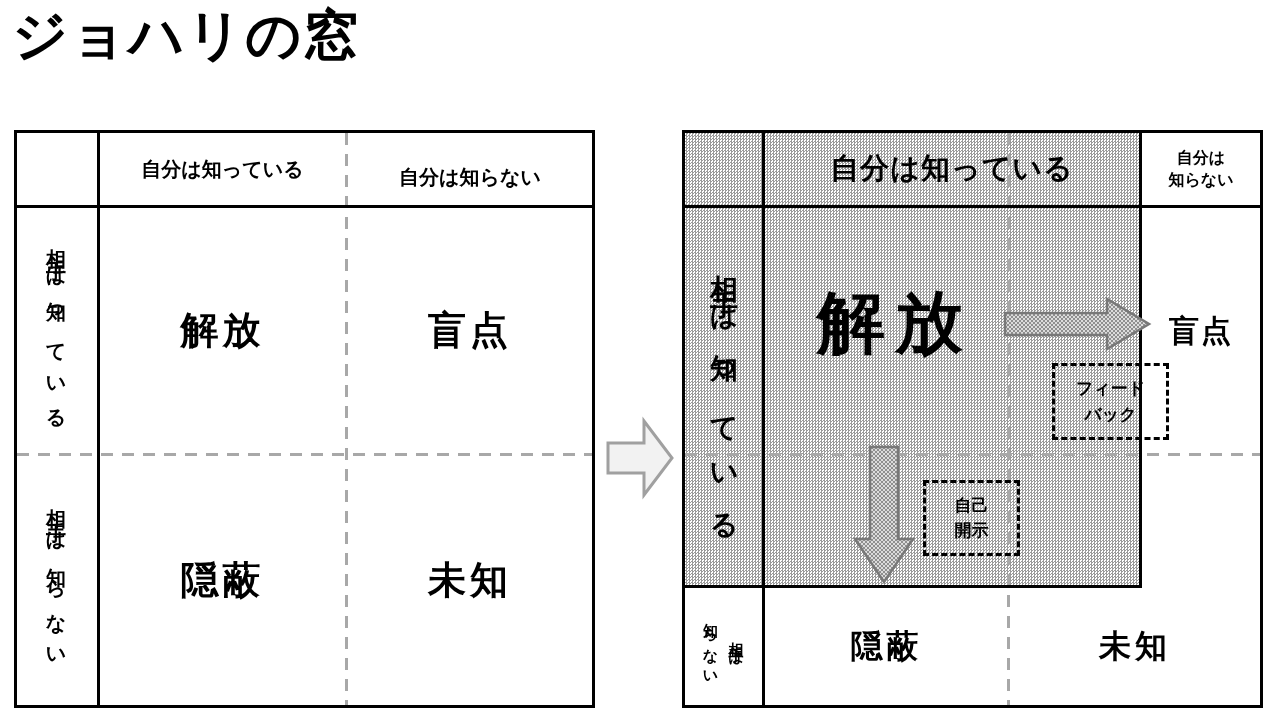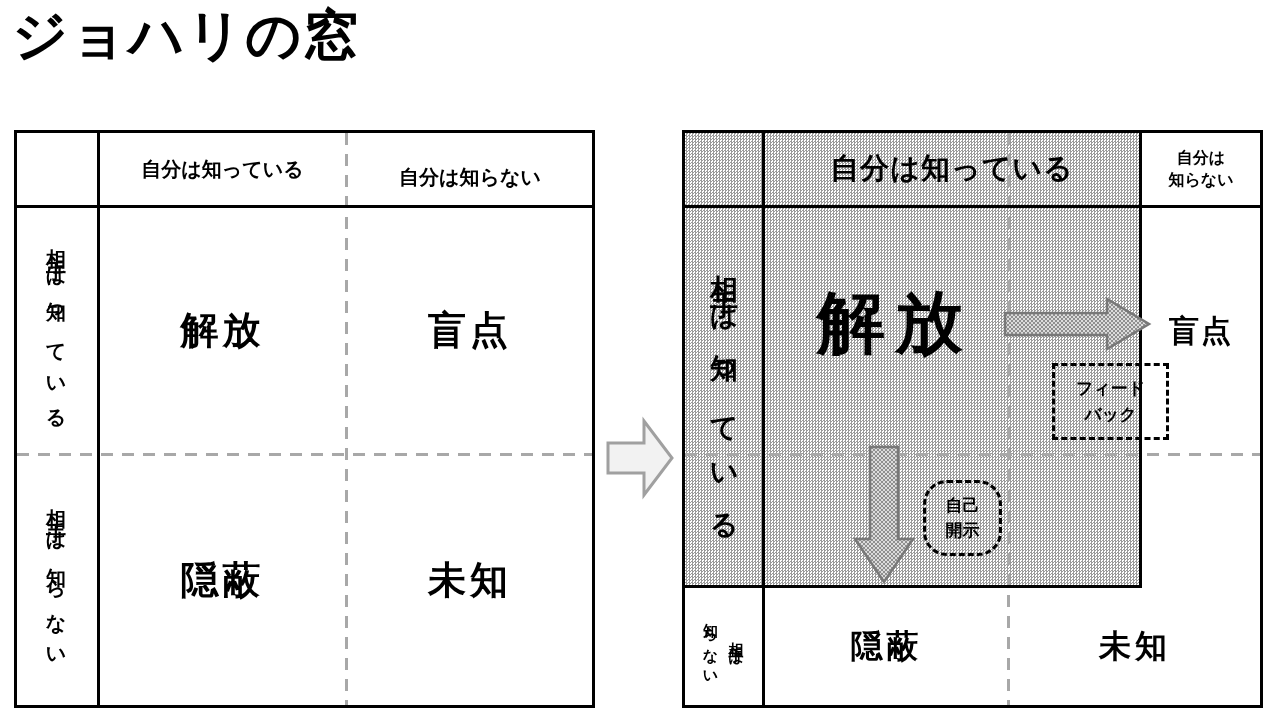--- a/index.html
+++ b/index.html
@@ -124,17 +124,17 @@
           <rect width="4" height="4" fill="#dcdcdc"></rect>
           <rect width="2" height="2" fill="#8f8f8f"></rect>
           <rect x="2" y="2" width="2" height="2" fill="#8f8f8f"></rect>
         </pattern>
       </defs>
       <polygon points="17,2 45,2 45,94 60,94 31,137 2,94 17,94" fill="url(#dotsB)" stroke="#787878" stroke-width="2.5" stroke-linejoin="miter"></polygon>
     </svg>
 
     <div class="dashed-box pre" style="left:330px;top:230px;width:117px;height:77px;margin-left:37px;">フィード
 バック</div>
-    <div class="dashed-box pre" style="left:238px;top:347px;width:79px;height:76px;border-radius:24px;">自己
+    <div class="dashed-box pre" style="left:238px;top:347px;width:97px;height:76px;">自己
 開示</div>
   </div>
 
 </div>
 
 </body></html>

